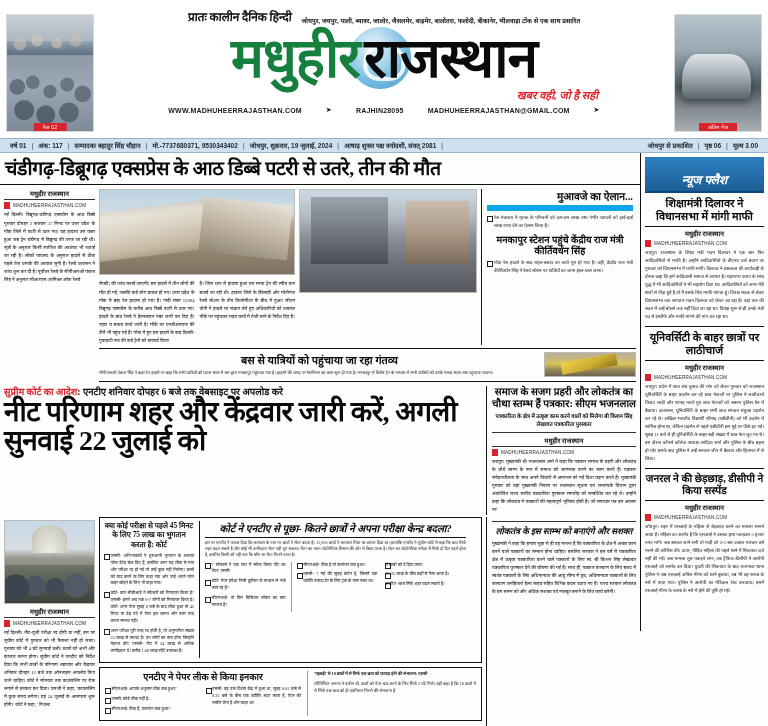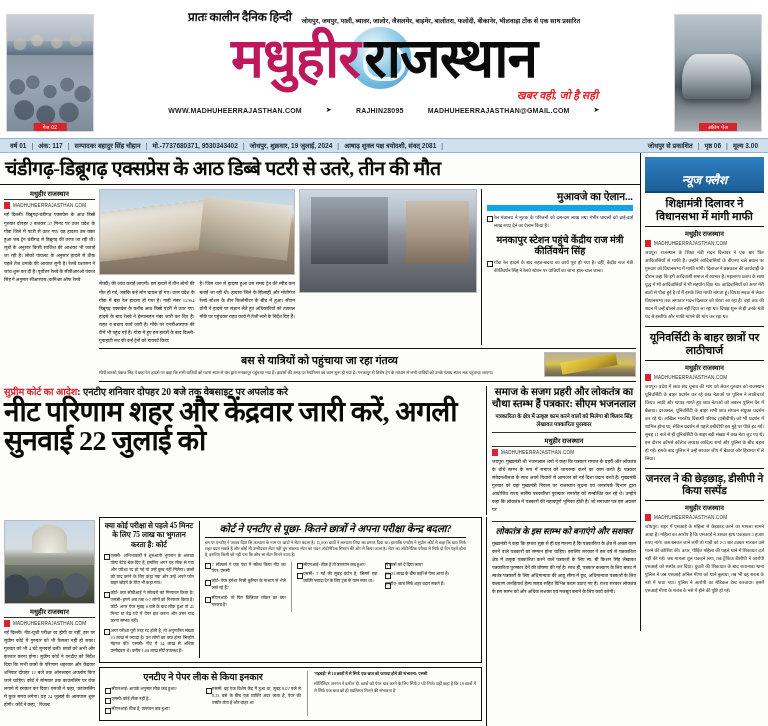--- a/index.html
+++ b/index.html
@@ -127,21 +127,21 @@
     margin-top: -2px;
   }
   .logo-text {
     font-family: "Liberation Serif", "DejaVu Serif", serif;
     font-weight: 700;
     font-size: 55px;
     line-height: 72px;
     letter-spacing: -1px;
     white-space: nowrap;
   }
-  .logo-red { color: #be185d; }
+  .logo-red { color: #15803d; }
   .logo-blk { color: #0a0a0a; }
 
   .logo-globe {
     position: absolute;
     left: 50%; top: 4px;
     transform: translateX(-56%);
     width: 62px; height: 62px;
     border-radius: 50%;
     background: radial-gradient(circle at 38% 32%, #eaf4fb 0%, #9fd0ea 30%, #4aa8d8 62%, #1c7fbf 100%);
     opacity: .78;
@@ -547,21 +547,21 @@
           <div class="bus-head">बस से यात्रियों को पहुंचाया जा रहा गंतव्य</div>
           <div class="bodytext tiny">सीपीआरओ पंकज सिंह ने कहा रेल हादसे पर कहा कि सभी यात्रियों को घटना स्थल से बस द्वारा मनकापुर पहुंचाया गया है। हादसों की जगह पर रेस्टोरेशन का काम शुरू हो गया है। मनकापुर से विशेष ट्रेन के माध्यम से सभी यात्रियों को उनके गंतव्य स्थान तक पहुंचाया जाएगा।</div>
         </div>
         <div class="bus-photo"></div>
       </div>
 
       <div class="neet-wrap">
         <div style="display:flex; gap:4px;">
           <div class="neet-left">
             <div class="neet-kicker">
-              <span class="red">सुप्रीम कोर्ट का आदेश</span><span>: एनटीए शनिवार दोपहर 20 बजे तक वेबसाइट पर अपलोड करे</span>
+              <span class="red">सुप्रीम कोर्ट का आदेश</span><span>: एनटीए शनिवार दोपहर 6 बजे तक वेबसाइट पर अपलोड करे</span>
             </div>
             <div class="neet-head">नीट परिणाम शहर और केंद्रवार जारी करें, अगली सुनवाई 22 जुलाई को</div>
           </div>
           <div class="neet-right">
             <div class="cm-head">समाज के सजग प्रहरी और लोकतंत्र का चौथा स्तम्भ हैं पत्रकार: सीएम भजनलाल</div>
             <div class="cm-sub">पत्रकारिता के क्षेत्र में उत्कृष्ट काम करने वालों को मिलेगा बी किशन सिंह लेखावत पत्रकारिता पुरस्कार</div>
             <div class="credit-row" style="margin-top:3px">
               <div class="credit-name">मधुहीर राजस्थान</div>
             </div>
             <div class="credit-site">MADHUHEERRAJASTHAN.COM</div>

